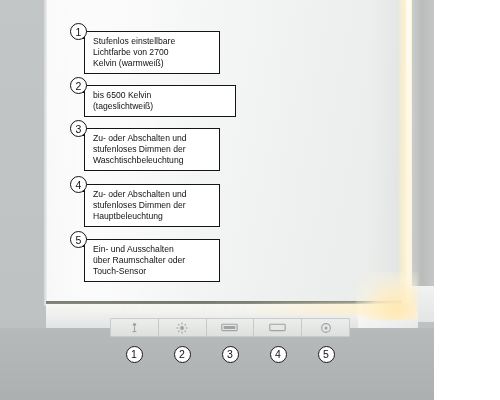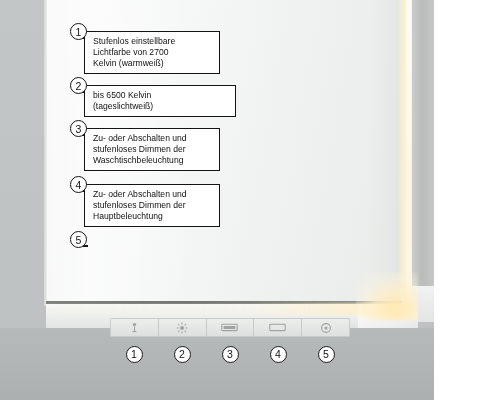--- a/index.html
+++ b/index.html
@@ -404,17 +404,20 @@
       <div class="callout-stem"></div>
       <div class="callout-circle">4</div>
       <div class="callout-box" style="width:136px;">Zu- oder Abschalten und
 stufenloses Dimmen der
 Hauptbeleuchtung</div>
     </div>
 
     <div class="callout" style="left:70px; top:231px; width:150px; height:52px;">
       <div class="callout-stem"></div>
       <div class="callout-circle">5</div>
+      <div class="callout-box" style="width:136px;">Ein- und Ausschalten
+über Raumschalter oder
+Touch-Sensor</div>
     </div>
 
   </div>
 
 </div>
 
 </body></html>

